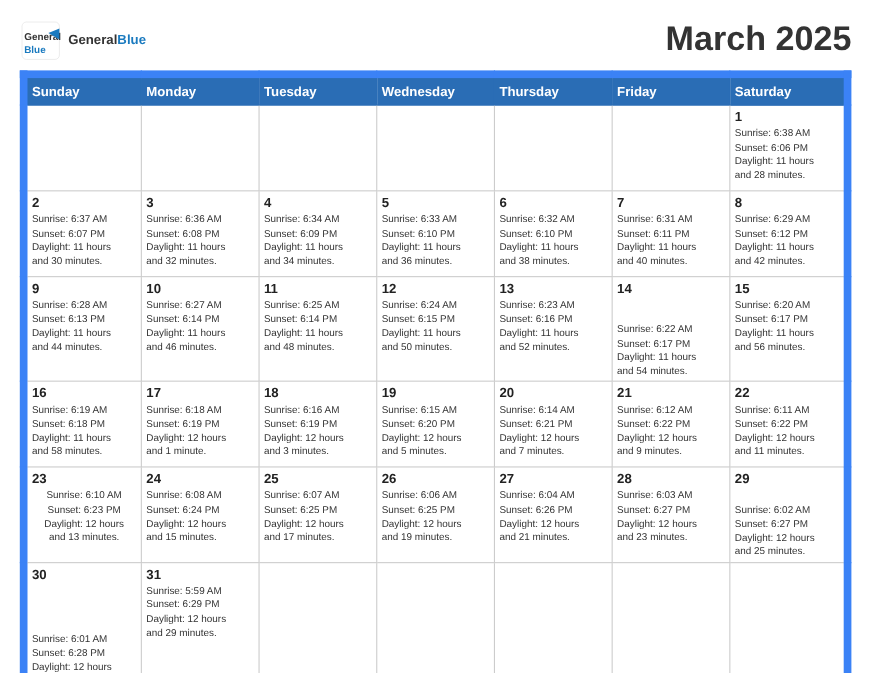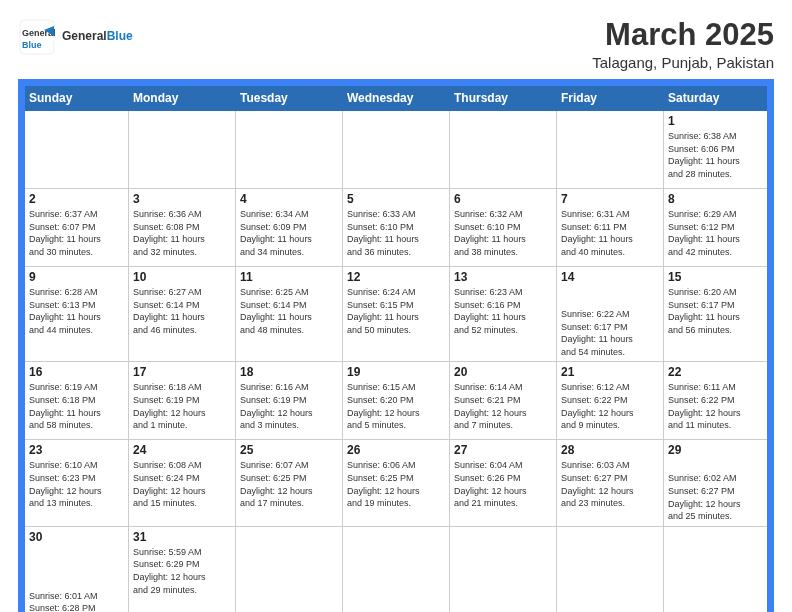--- a/index.html
+++ b/index.html
@@ -111,21 +111,20 @@
         <polygon points="26,12 36,8 36,18" fill="#1a7abf"></polygon>
       </svg>
       <div>
         <div class="logo-text">
           <span style="color:#333">General</span><span style="color:#1a7abf">Blue</span>
         </div>
       </div>
     </div>
     <div class="title-block">
       <div class="month-title">March 2025</div>
-      <div class="location-title">Talagang, Punjab, Pakistan</div>
     </div>
   </div>
 
   <table class="calendar">
     <thead>
       <tr>
       <th>Sunday</th>
           <th>Monday</th>
           <th>Tuesday</th>
           <th>Wednesday</th>
@@ -299,21 +298,21 @@
             <span class="day-num">22</span>
             <div class="day-info" style="white-space: pre-line;">Sunrise: 6:11 AM
 Sunset: 6:22 PM
 Daylight: 12 hours
 and 11 minutes.</div>
           </td>
         </tr>
         <tr>
           <td>
             <span class="day-num">23</span>
-            <div class="day-info" style="white-space: pre-line;">Sunrise: 6:10 AM
+            <div class="day-info" style="white-space: pre-line; text-align: center;">Sunrise: 6:10 AM
 Sunset: 6:23 PM
 Daylight: 12 hours
 and 13 minutes.</div>
           </td>
           <td>
             <span class="day-num">24</span>
             <div class="day-info" style="white-space: pre-line;">Sunrise: 6:08 AM
 Sunset: 6:24 PM
 Daylight: 12 hours
 and 15 minutes.</div>

